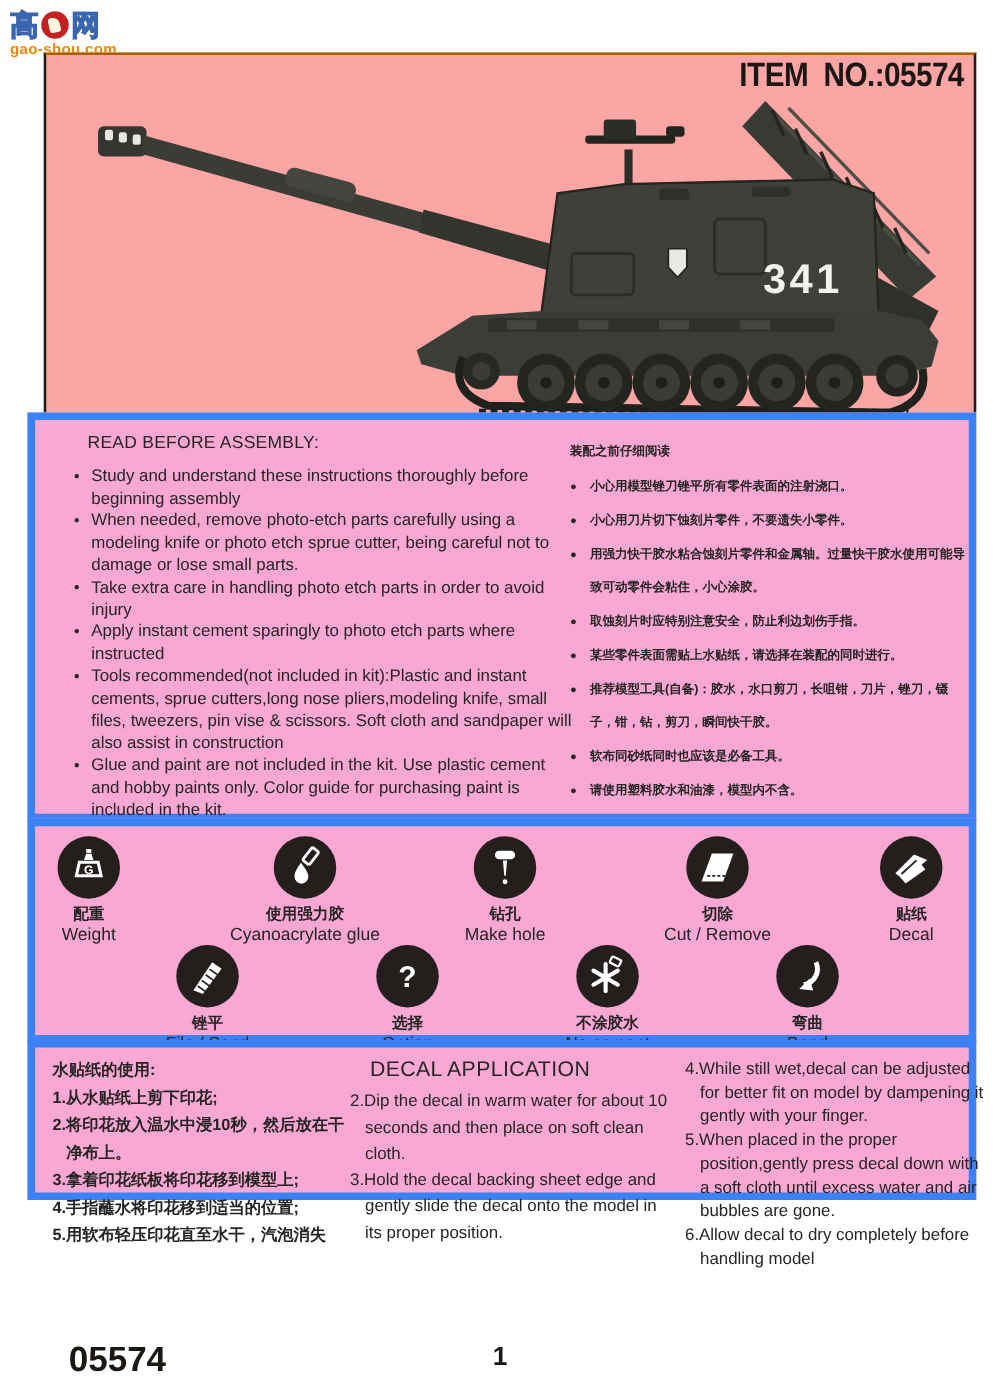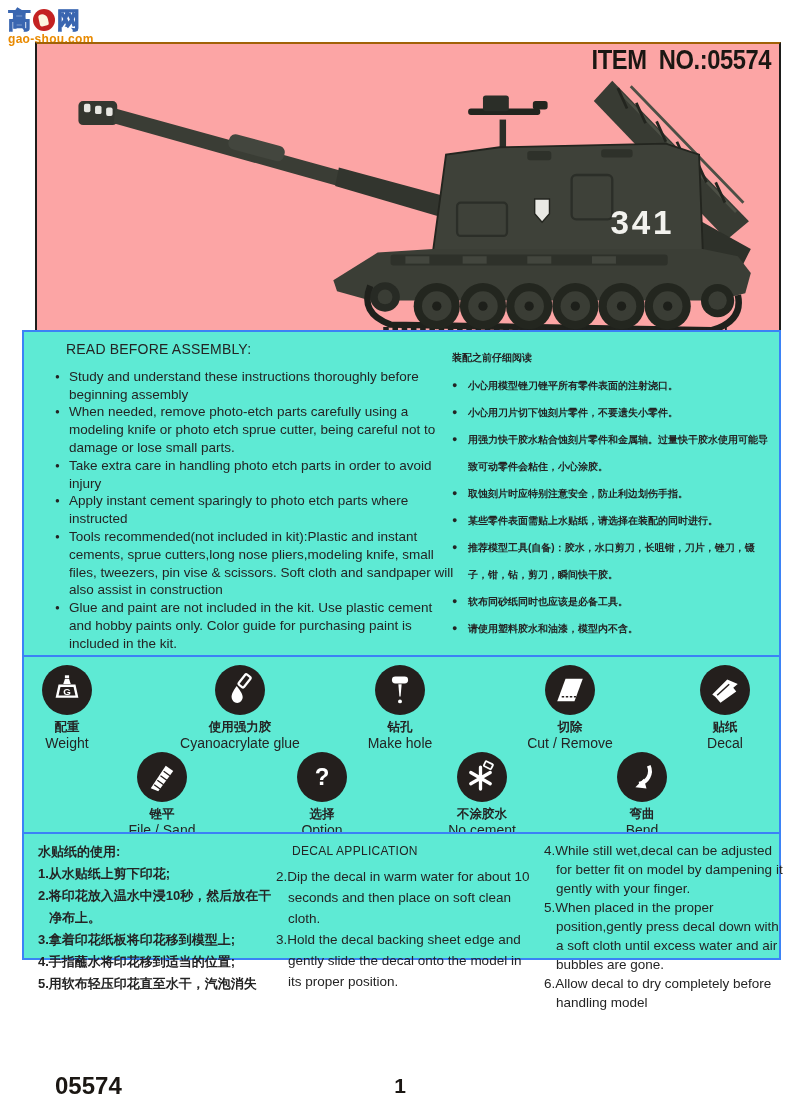--- a/index.html
+++ b/index.html
@@ -24,21 +24,21 @@
 
   
   .sheet { position:absolute; left:22px; top:330px; width:759px; }
   .title-bar { position:relative; width:759px; height:76px; background:#241f1d; color:#fff; padding:4px 0 0 18px; overflow:hidden; }
   .title-en { font-size:37px; font-weight:800; letter-spacing:-1px; white-space:nowrap;
               transform:scaleX(.80); transform-origin:left top; line-height:40px; }
   .title-cn { font-size:23px; font-weight:bold; line-height:26px; margin-top:1px; }
   .scale-label { position:absolute; right:12px; bottom:7px; font-size:20px; font-weight:800;
                  transform:scaleX(.85); transform-origin:right bottom; }
 
-  .box { position:relative; width:759px; border:2px solid #3b82f6; background:#5eead4; }
+  .box { position:relative; width:759px; border:6px solid #3b82f6; background:#f9a8d4; }
   .read-box { height:327px; }
   .symbols-box { height:179px; margin-top:-2px; }
   .decal-box { height:128px; margin-top:-2px; }
 
   
   .col-en { position:absolute; left:30px; top:9px; width:404px; font-size:13.5px; line-height:17.8px; color:#242424; }
   .read-heading-en { font-weight:normal; font-size:14px; padding-left:12px; margin-bottom:9px; letter-spacing:.2px; }
   .en-list { list-style:none; }
   .en-list li { position:relative; padding-left:15px; }
   .en-list li::before { content:"●"; position:absolute; left:1px; top:0; font-size:8px; }
@@ -52,27 +52,27 @@
   .icon-cell { position:absolute; width:170px; text-align:center; }
   .icon-circle { width:50px; height:50px; border-radius:50%; background:#241f1d; margin:0 auto 4px auto;
                  display:flex; align-items:center; justify-content:center; }
   .icon-circle svg { width:36px; height:36px; display:block; }
   .icon-cn { font-size:12.5px; font-weight:bold; line-height:16px; color:#242424; }
   .icon-en { font-size:14px; line-height:17px; color:#242424; }
 
   
   .dcol-cn { position:absolute; left:14px; top:7px; width:234px; font-size:13px; line-height:22px; font-weight:bold; color:#242424; }
   .dcol-cn .step { padding-left:11px; text-indent:-11px; }
-  .decal-heading-en { font-size:12px; letter-spacing:.3px; padding-left:16px; margin-bottom:4px; }
+  .decal-heading-en { font-size:17px; letter-spacing:.3px; padding-left:16px; margin-bottom:4px; }
   .dcol-en1 { position:absolute; left:252px; top:7px; width:262px; font-size:13.5px; line-height:21px; color:#242424; }
   .dcol-en2 { position:absolute; left:520px; top:7px; width:246px; font-size:13.5px; line-height:19px; color:#242424; }
   .dcol-en1 .step, .dcol-en2 .step { padding-left:12px; text-indent:-12px; }
 
   
-  .footer-code { position:absolute; left:55px; top:1072px; font-size:24px; font-weight:800; color:#1b1713; }
+  .footer-code { position:absolute; left:55px; top:1072px; font-size:28px; font-weight:800; color:#1b1713; }
   .footer-page { position:absolute; left:0; top:1074px; width:800px; text-align:center; font-size:21px; font-weight:bold; color:#1b1713; }
 </style>
 </head>
 <body>
 
 <div id="page">
 
   <div class="watermark">
     <div class="wm-row">
       <span class="wm-cn">高</span>

